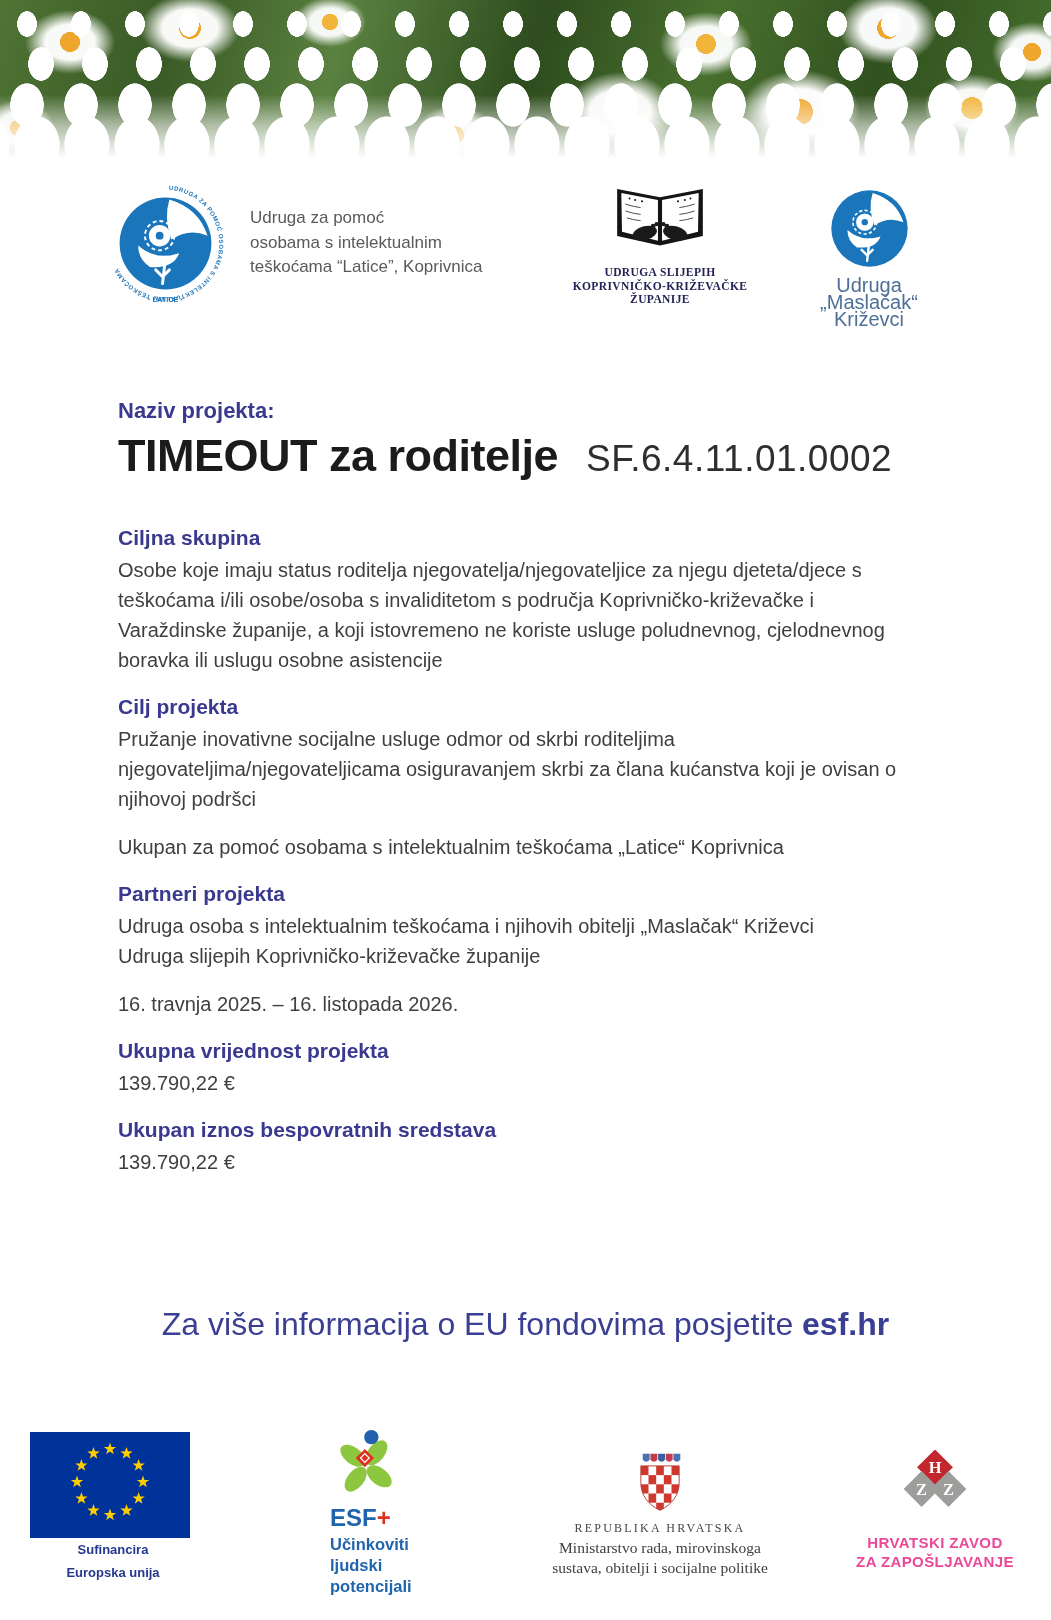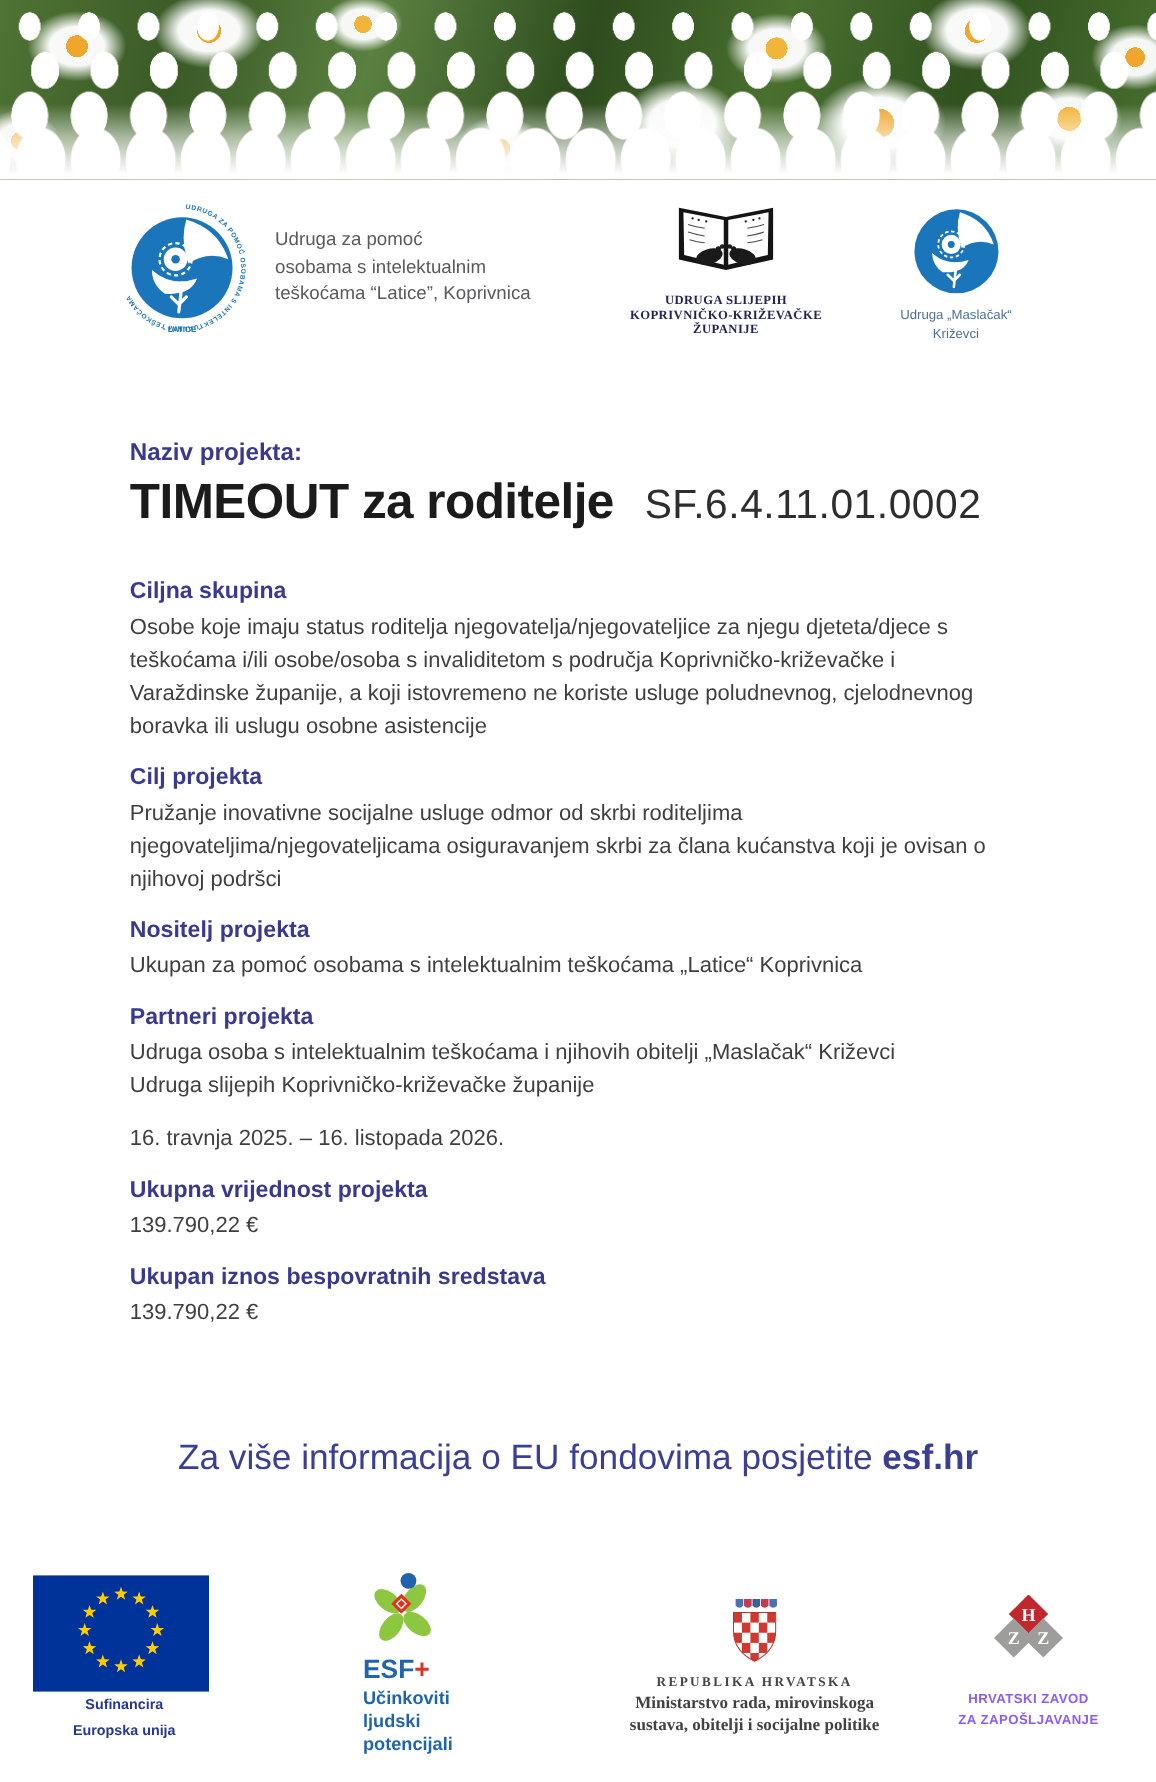--- a/index.html
+++ b/index.html
@@ -64,21 +64,21 @@
   }
   .slijepih-block{position:absolute;left:552px;top:182px;width:216px;text-align:center;}
   .slijepih-block svg{width:98px;height:76px;}
   .slijepih-caption{
     margin-top:4px;font-family:"Liberation Serif",serif;font-weight:bold;
     font-size:11.5px;line-height:13.5px;letter-spacing:.4px;color:#232355;white-space:pre-line;
   }
   .maslacak-block{position:absolute;left:786px;top:187px;width:166px;text-align:center;}
   .maslacak-block svg{width:83px;height:83px;}
   .maslacak-caption{
-    margin-top:3px;font-size:12px;line-height:17px;color:#4f7096;white-space:pre-line;
+    margin-top:3px;font-size:20px;line-height:17px;color:#4f7096;white-space:pre-line;
   }
 
   
   .naziv{position:absolute;left:118px;top:398px;font-size:22px;font-weight:bold;color:#39398F;}
   .title-row{position:absolute;left:118px;top:430px;display:flex;align-items:baseline;white-space:nowrap;}
   .title-main{font-size:45px;font-weight:bold;letter-spacing:-.5px;color:#1b1b1b;}
   .title-code{font-size:37px;font-weight:normal;color:#2e2e2e;margin-left:28px;letter-spacing:.5px;}
 
   
   .sections{position:absolute;left:118px;top:524px;width:812px;}
@@ -97,28 +97,28 @@
   .eu-block{position:absolute;left:30px;top:1432px;width:166px;text-align:center;}
   .eu-block svg{width:160px;height:106px;display:block;}
   .eu-caption{font-size:13px;line-height:23px;font-weight:bold;color:#24388f;white-space:pre-line;}
 
   .esf-block{position:absolute;left:318px;top:1428px;width:150px;}
   .esf-block svg{width:76px;height:76px;display:block;margin-left:10px;}
   .esf-word{margin:0 0 2px 12px;font-size:24px;font-weight:bold;color:#1F64AC;}
   .esf-word .plus{color:#E0311F;}
   .esf-caption{margin-left:12px;font-size:16.5px;line-height:21px;font-weight:bold;color:#1F64AC;white-space:pre-line;}
 
-  .min-block{position:absolute;left:551px;top:1452px;width:270px;text-align:center;font-weight:bold;}
+  .min-block{position:absolute;left:525px;top:1452px;width:270px;text-align:center;}
   .min-block svg{width:46px;height:60px;}
   .min-title{margin-top:5px;font-family:"Liberation Serif",serif;font-size:12px;letter-spacing:2.2px;color:#454547;}
   .min-caption{margin-top:2px;font-family:"Liberation Serif",serif;font-size:15.5px;line-height:19.5px;color:#414042;white-space:pre-line;}
 
   .hzz-block{position:absolute;left:845px;top:1450px;width:180px;text-align:center;}
   .hzz-block svg{width:82px;height:72px;}
-  .hzz-caption{margin-top:8px;font-size:12px;line-height:18.5px;font-weight:bold;letter-spacing:.4px;color:#8b5cf6;white-space:pre-line;}
+  .hzz-caption{margin-top:8px;font-size:15px;line-height:18.5px;font-weight:bold;letter-spacing:.4px;color:#ec4899;white-space:pre-line;}
 </style>
 </head>
 <body>
 
 <div class="page">
 
   <div class="banner">
     <div class="banner-photo"></div>
     <div class="banner-dots"></div>
     <div class="banner-fade"></div>
@@ -207,21 +207,20 @@
 Varaždinske županije, a koji istovremeno ne koriste usluge poludnevnog, cjelodnevnog
 boravka ili uslugu osobne asistencije</p>
     </section>
     <section class="sec">
       <h3>Cilj projekta</h3>
       <p>Pružanje inovativne socijalne usluge odmor od skrbi roditeljima
 njegovateljima/njegovateljicama osiguravanjem skrbi za člana kućanstva koji je ovisan o
 njihovoj podršci</p>
     </section>
     <section class="sec">
-      <h3>Nositelj projekta</h3>
       <p>Ukupan za pomoć osobama s intelektualnim teškoćama „Latice“ Koprivnica</p>
     </section>
     <section class="sec">
       <h3>Partneri projekta</h3>
       <p>Udruga osoba s intelektualnim teškoćama i njihovih obitelji „Maslačak“ Križevci
 Udruga slijepih Koprivničko-križevačke županije</p>
     </section>
     <section class="sec">
       <p>16. travnja 2025. – 16. listopada 2026.</p>
     </section>

